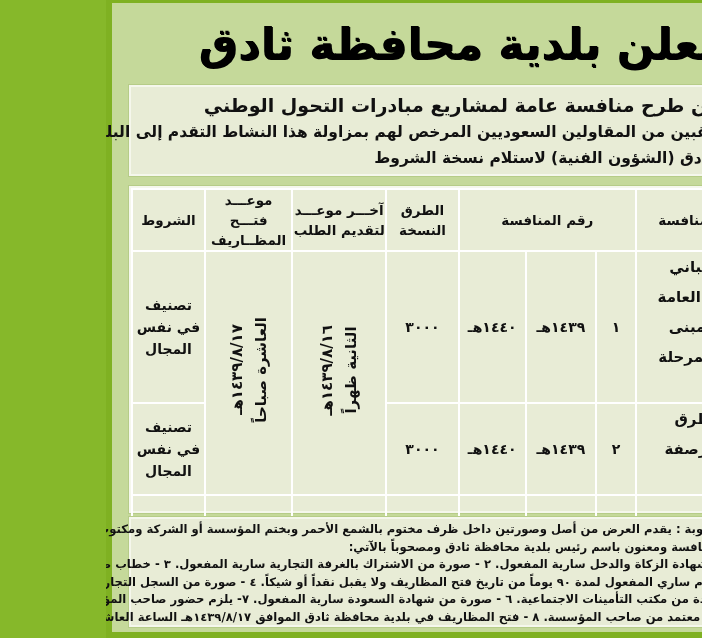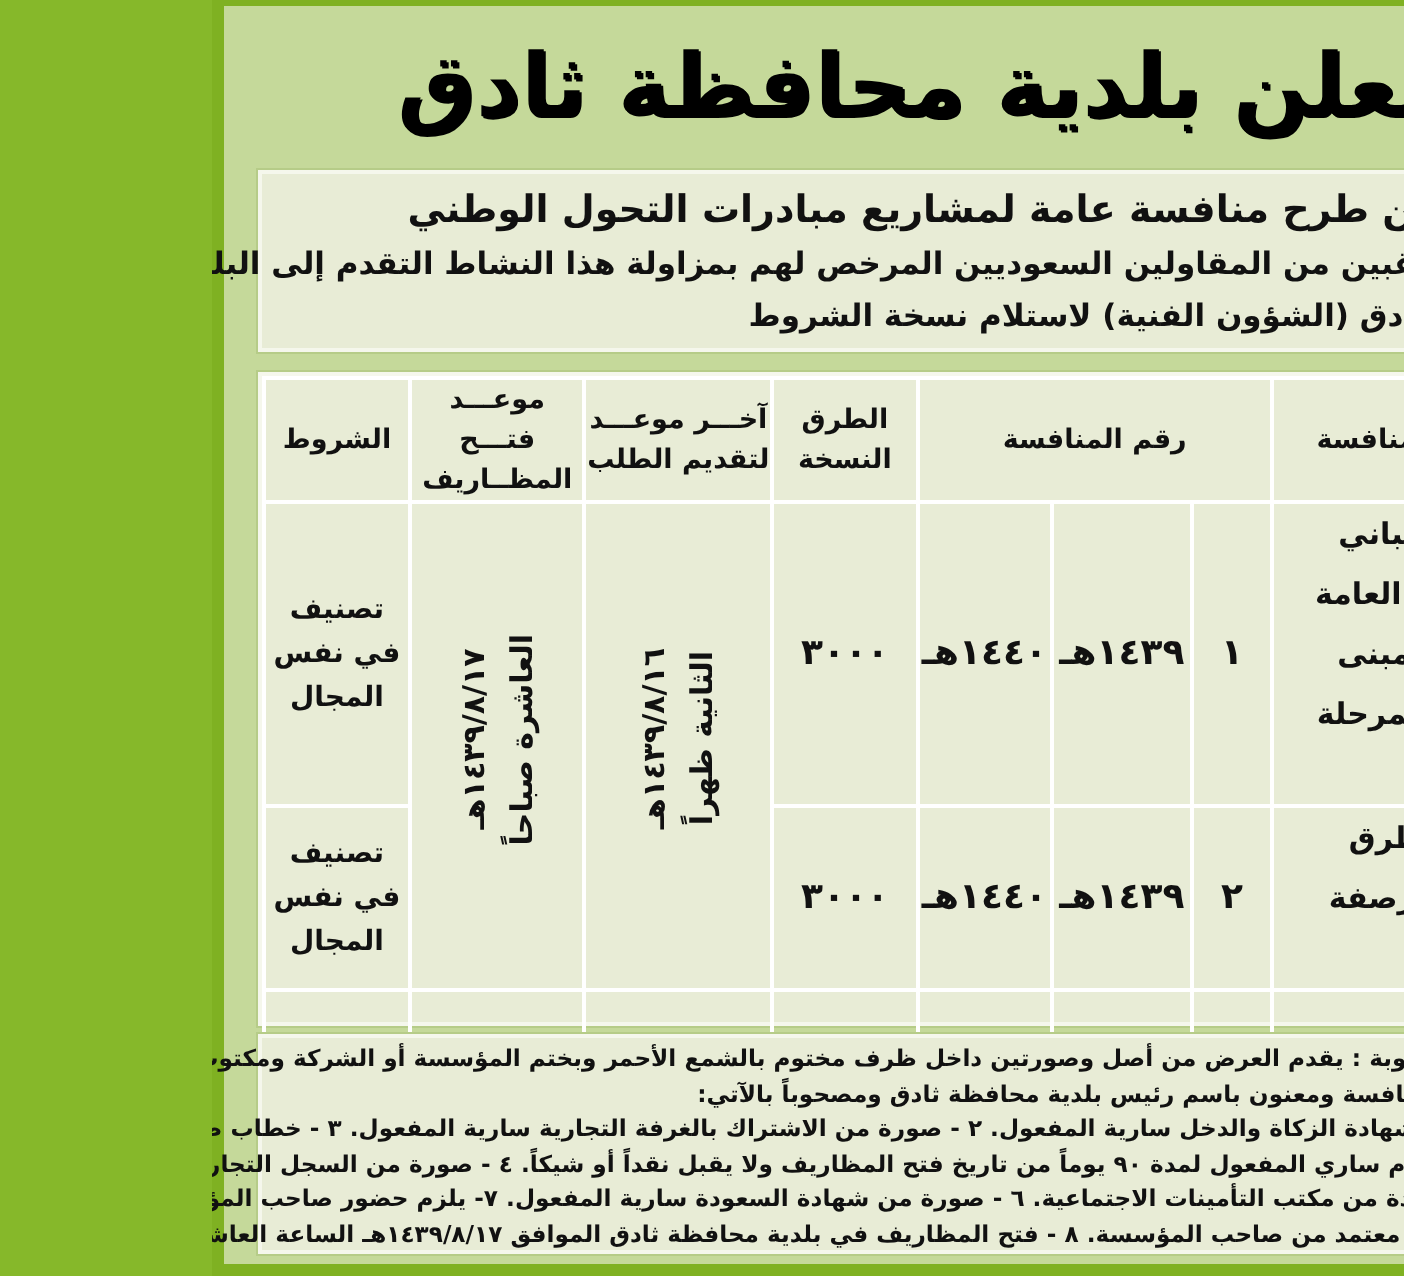--- a/index.html
+++ b/index.html
@@ -70,21 +70,21 @@
       border: 2px solid #ffffff;
       text-align: center;
       vertical-align: middle;
       font-weight: bold;
       font-size: 14px;
       line-height: 22px;
       color: #111;
     }
     table.tenders th { height: 54px; font-size: 13.5px; line-height: 20px; }
     table.tenders td.subject { text-align: right; padding-right: 18px; font-size: 15px; line-height: 30px; }
-    table.tenders td.num { font-size: 18px; }
+    table.tenders td.num { font-size: 14px; }
     .vert {
       display: inline-block;
       writing-mode: vertical-rl;
       transform: rotate(180deg);
       font-size: 15px;
       line-height: 24px;
       white-space: nowrap;
     }
     .terms {
       left: 17px; top: 514px; width: 667px; height: 110px;

